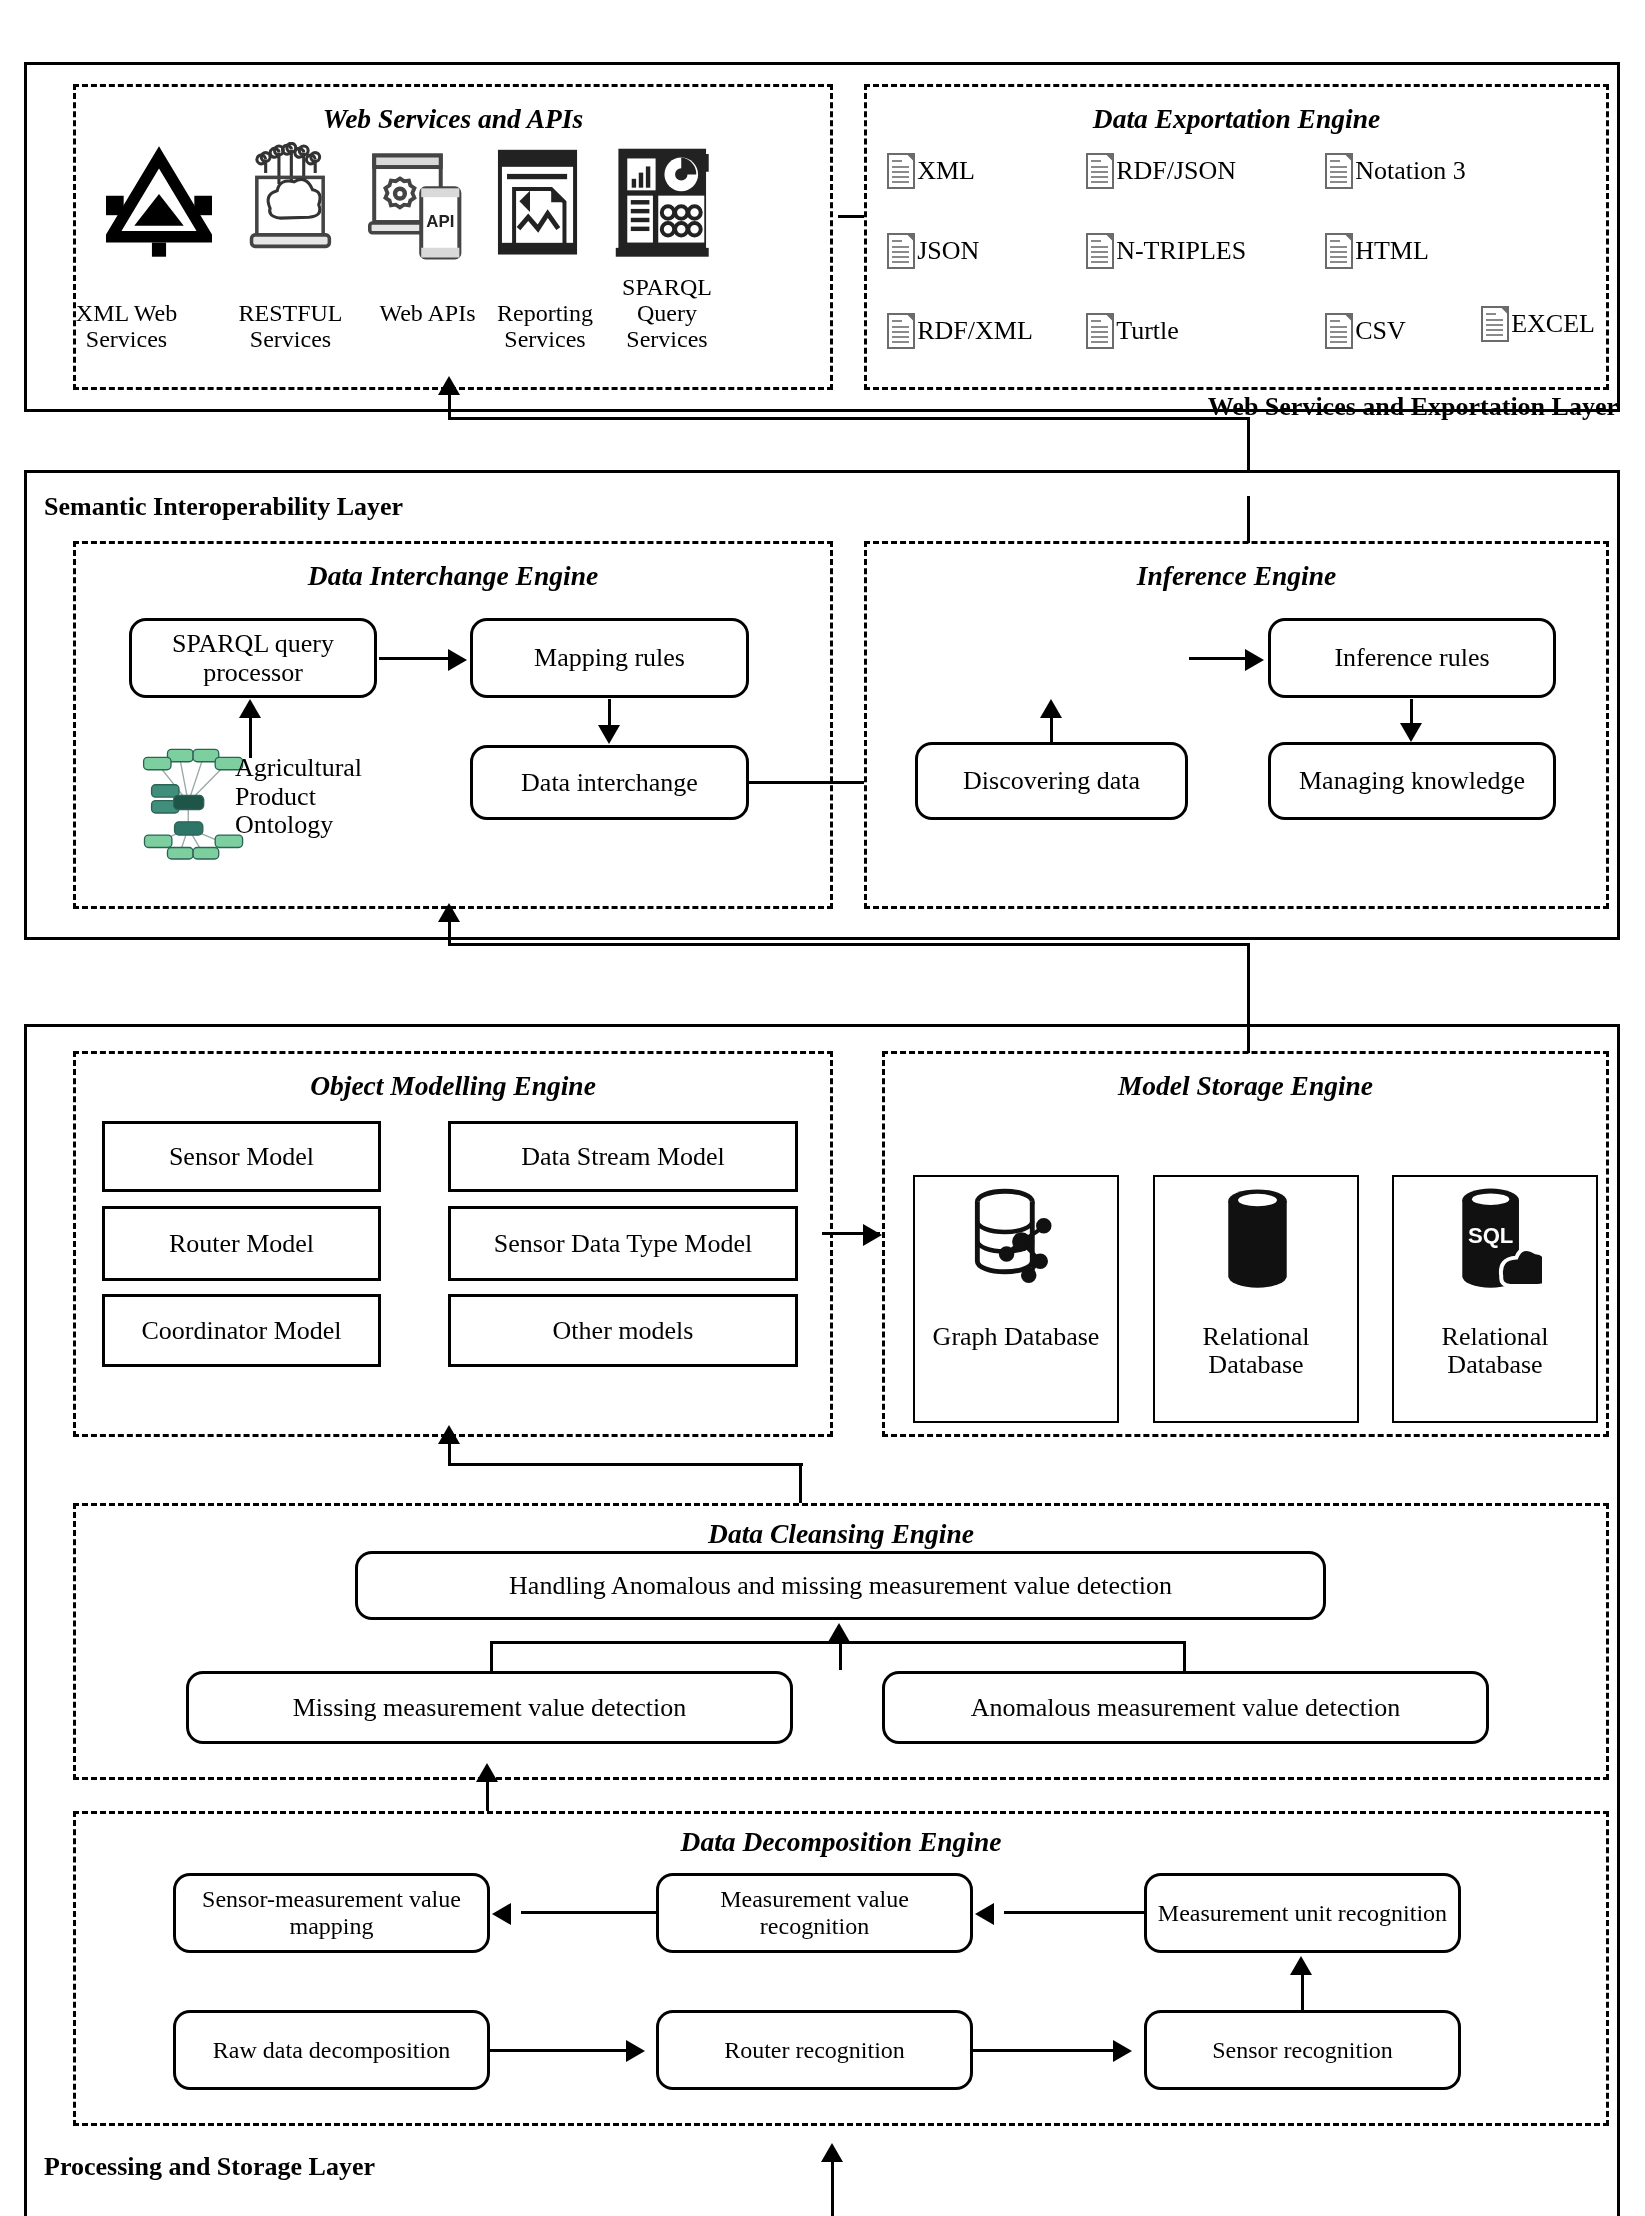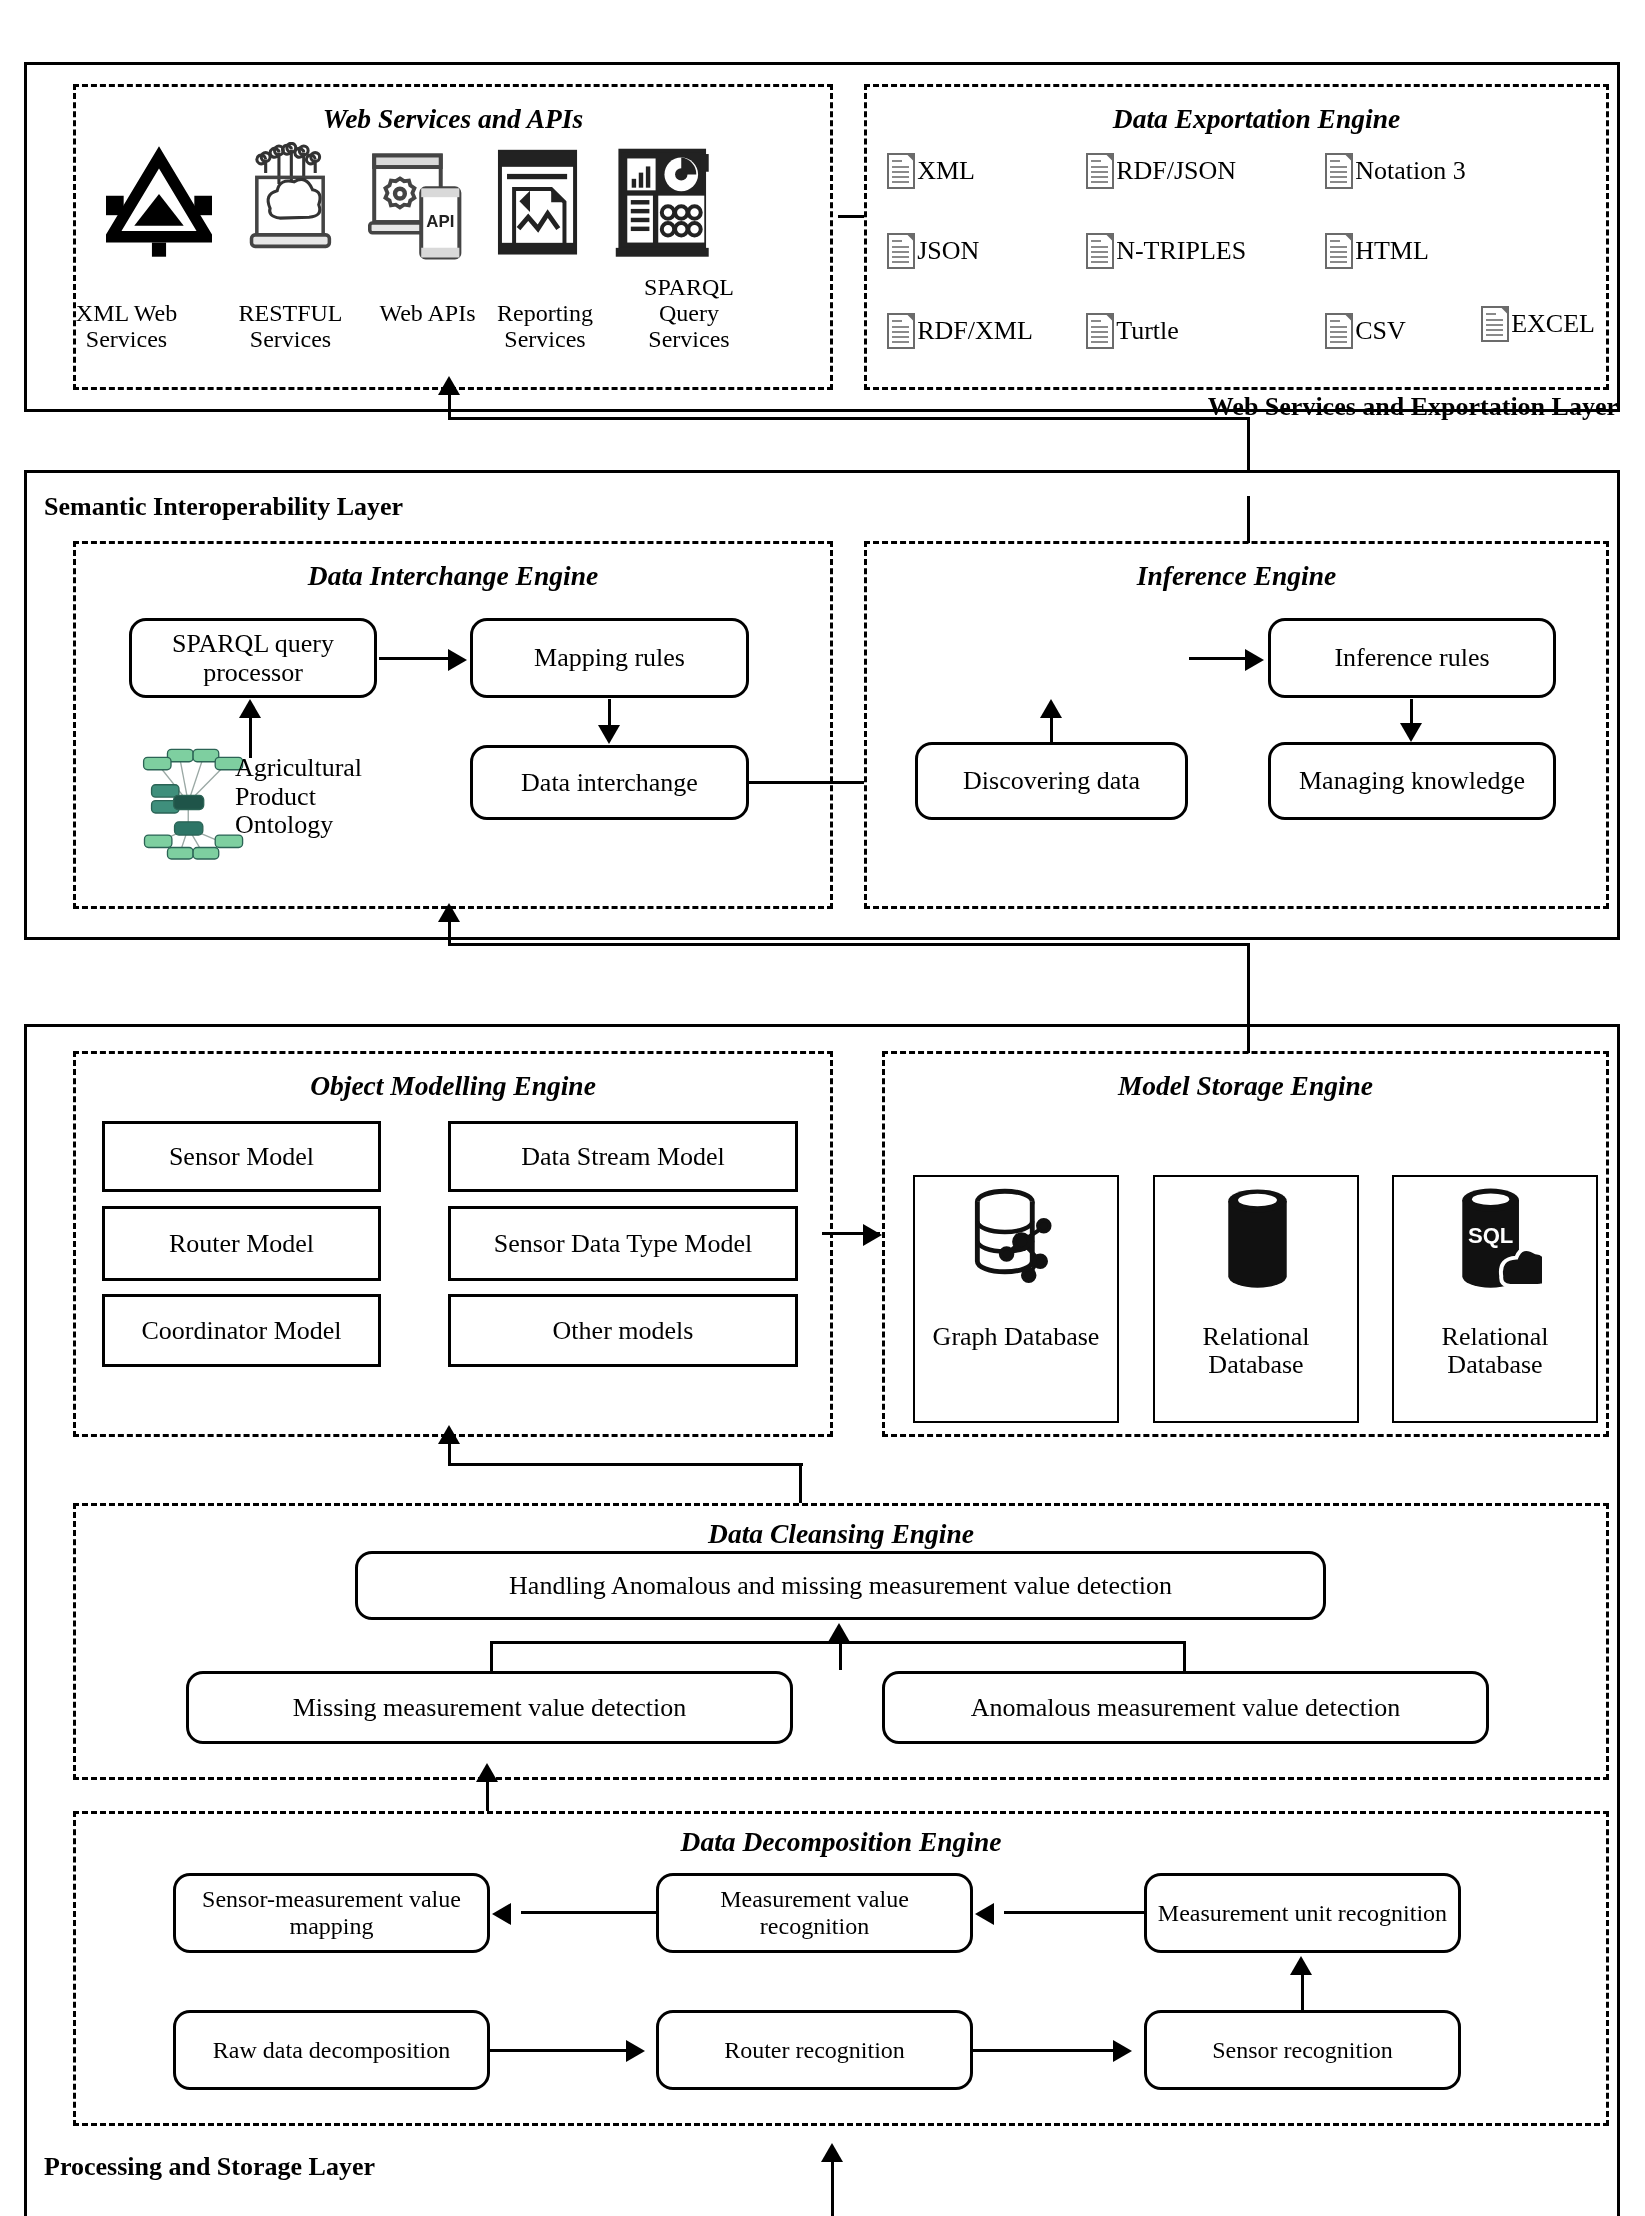--- a/index.html
+++ b/index.html
@@ -143,27 +143,27 @@
       </g>
       <rect x="4" y="230" width="210" height="20" fill="#222"></rect>
       <rect x="196" y="18" width="18" height="40" fill="#222"></rect>
     </svg>
   </div>
 
   <div class="abs lbl f54" style="left:71px;top:301px;width:111px;">XML Web Services</div>
   <div class="abs lbl f54" style="left:235px;top:301px;width:111px;">RESTFUL Services</div>
   <div class="abs lbl f54" style="left:372px;top:301px;width:111px;">Web APIs</div>
   <div class="abs lbl f54" style="left:492px;top:301px;width:106px;">Reporting Services</div>
-  <div class="abs lbl f54" style="left:616px;top:275px;width:102px;margin-left:22px;">SPARQL Query Services</div>
+  <div class="abs lbl f54" style="left:616px;top:275px;width:102px;">SPARQL Query Services</div>
 
   <div class="abs hline" style="left:838px;top:215px;width:28px;"></div>
   <div class="abs arrR" style="left:864px;top:207px;"></div>
 
   <div class="abs dashbox" style="left:864px;top:84px;width:745px;height:306px;"></div>
-  <div class="abs ttl f62" style="left:864px;top:105px;width:745px;margin-left:20px;">Data Exportation Engine</div>
+  <div class="abs ttl f62" style="left:864px;top:105px;width:745px;">Data Exportation Engine</div>
 
   <div class="abs frow" style="left:887px;top:153px;">
     <span class="fileic">
         <span class="pg"></span>
         <span class="fold"></span>
       <i style="top:7px;width:9.8px;"></i>
         <i style="top:13.3px;width:17px;"></i>
         <i style="top:18px;width:17px;"></i>
       <i style="top:23px;width:17px;"></i>
         <i style="top:28px;width:17px;"></i>

